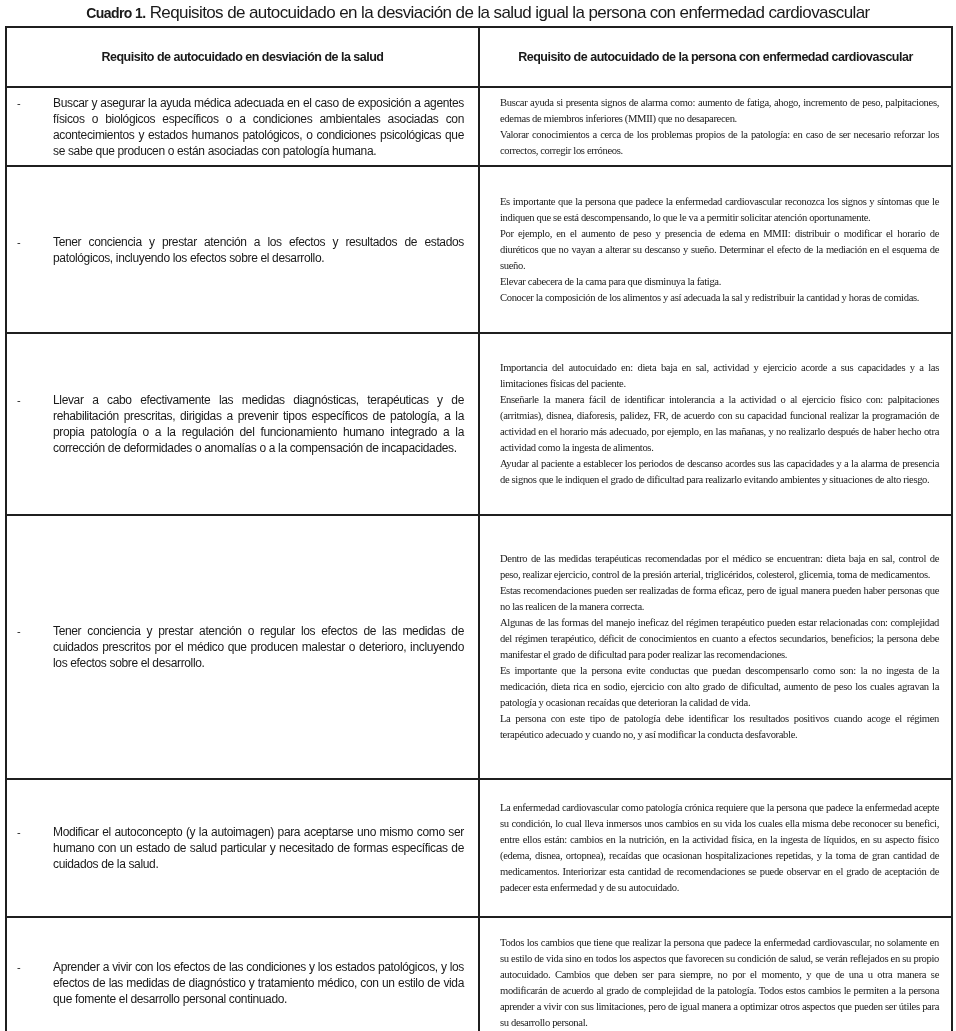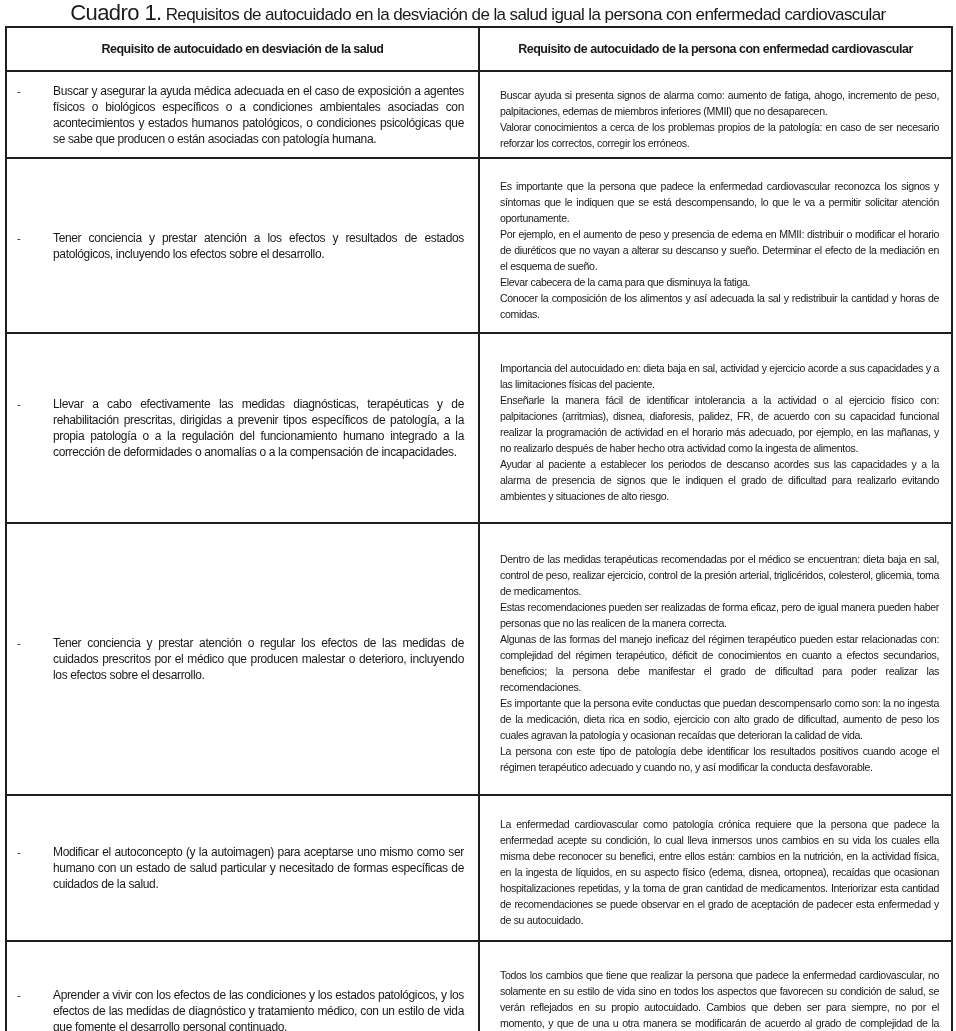--- a/index.html
+++ b/index.html
@@ -1,29 +1,29 @@
 <!DOCTYPE html>
 <html><head>
 <meta charset="utf-8">
 <style>
   html, body { margin: 0; padding: 0; background: #ffffff; }
   body { width: 956px; height: 1031px; overflow: hidden; position: relative;
          font-family: "Liberation Sans", sans-serif; color: #1a1a1a; }
   .caption { position: absolute; left: 0; top: 2px; width: 956px; text-align: center;
              font-size: 17px; line-height: 22px; letter-spacing: -0.6px; white-space: nowrap; }
-  .caption .label { font-weight: normal; font-size: 22px; margin-top: 31px; }
+  .caption .label { font-weight: bold; font-size: 14px; margin-top: 31px; }
   table.main { position: absolute; left: 5px; top: 26px; width: 946px;
                border-collapse: collapse; table-layout: fixed; }
   table.main col.c1 { width: 473px; }
   table.main col.c2 { width: 473px; }
   table.main th, table.main td { border: 2px solid #1f1f1f; vertical-align: middle; }
   table.main th { height: 26px; font-weight: bold; font-size: 12.5px; letter-spacing: -0.5px;
-                  text-align: center; padding: 8px 4px; }
+                  text-align: center; padding: 16px 4px; }
   td.left { padding: 0 14px 0 10px; }
-  td.right { padding: 8px 12px 0 20px; }
+  td.right { padding: 0 12px 0 20px; font-family: Liberation Serif, serif; }
   .req { display: flex; align-items: flex-start; }
   .dash { width: 36px; flex: 0 0 36px; font-size: 11px; line-height: 16px; }
   .req-text { flex: 1; font-size: 12px; line-height: 16px; text-align: justify; letter-spacing: -0.35px; }
   .para { font-size: 10.6px; line-height: 16px; text-align: justify; letter-spacing: -0.35px; margin: 0; }
   tr.r1 td { height: 77px; }
   tr.r2 td { height: 165px; }
   tr.r3 td { height: 180px; }
   tr.r4 td { height: 262px; }
   tr.r5 td { height: 136px; }
   tr.r6 td { height: 130px; }

